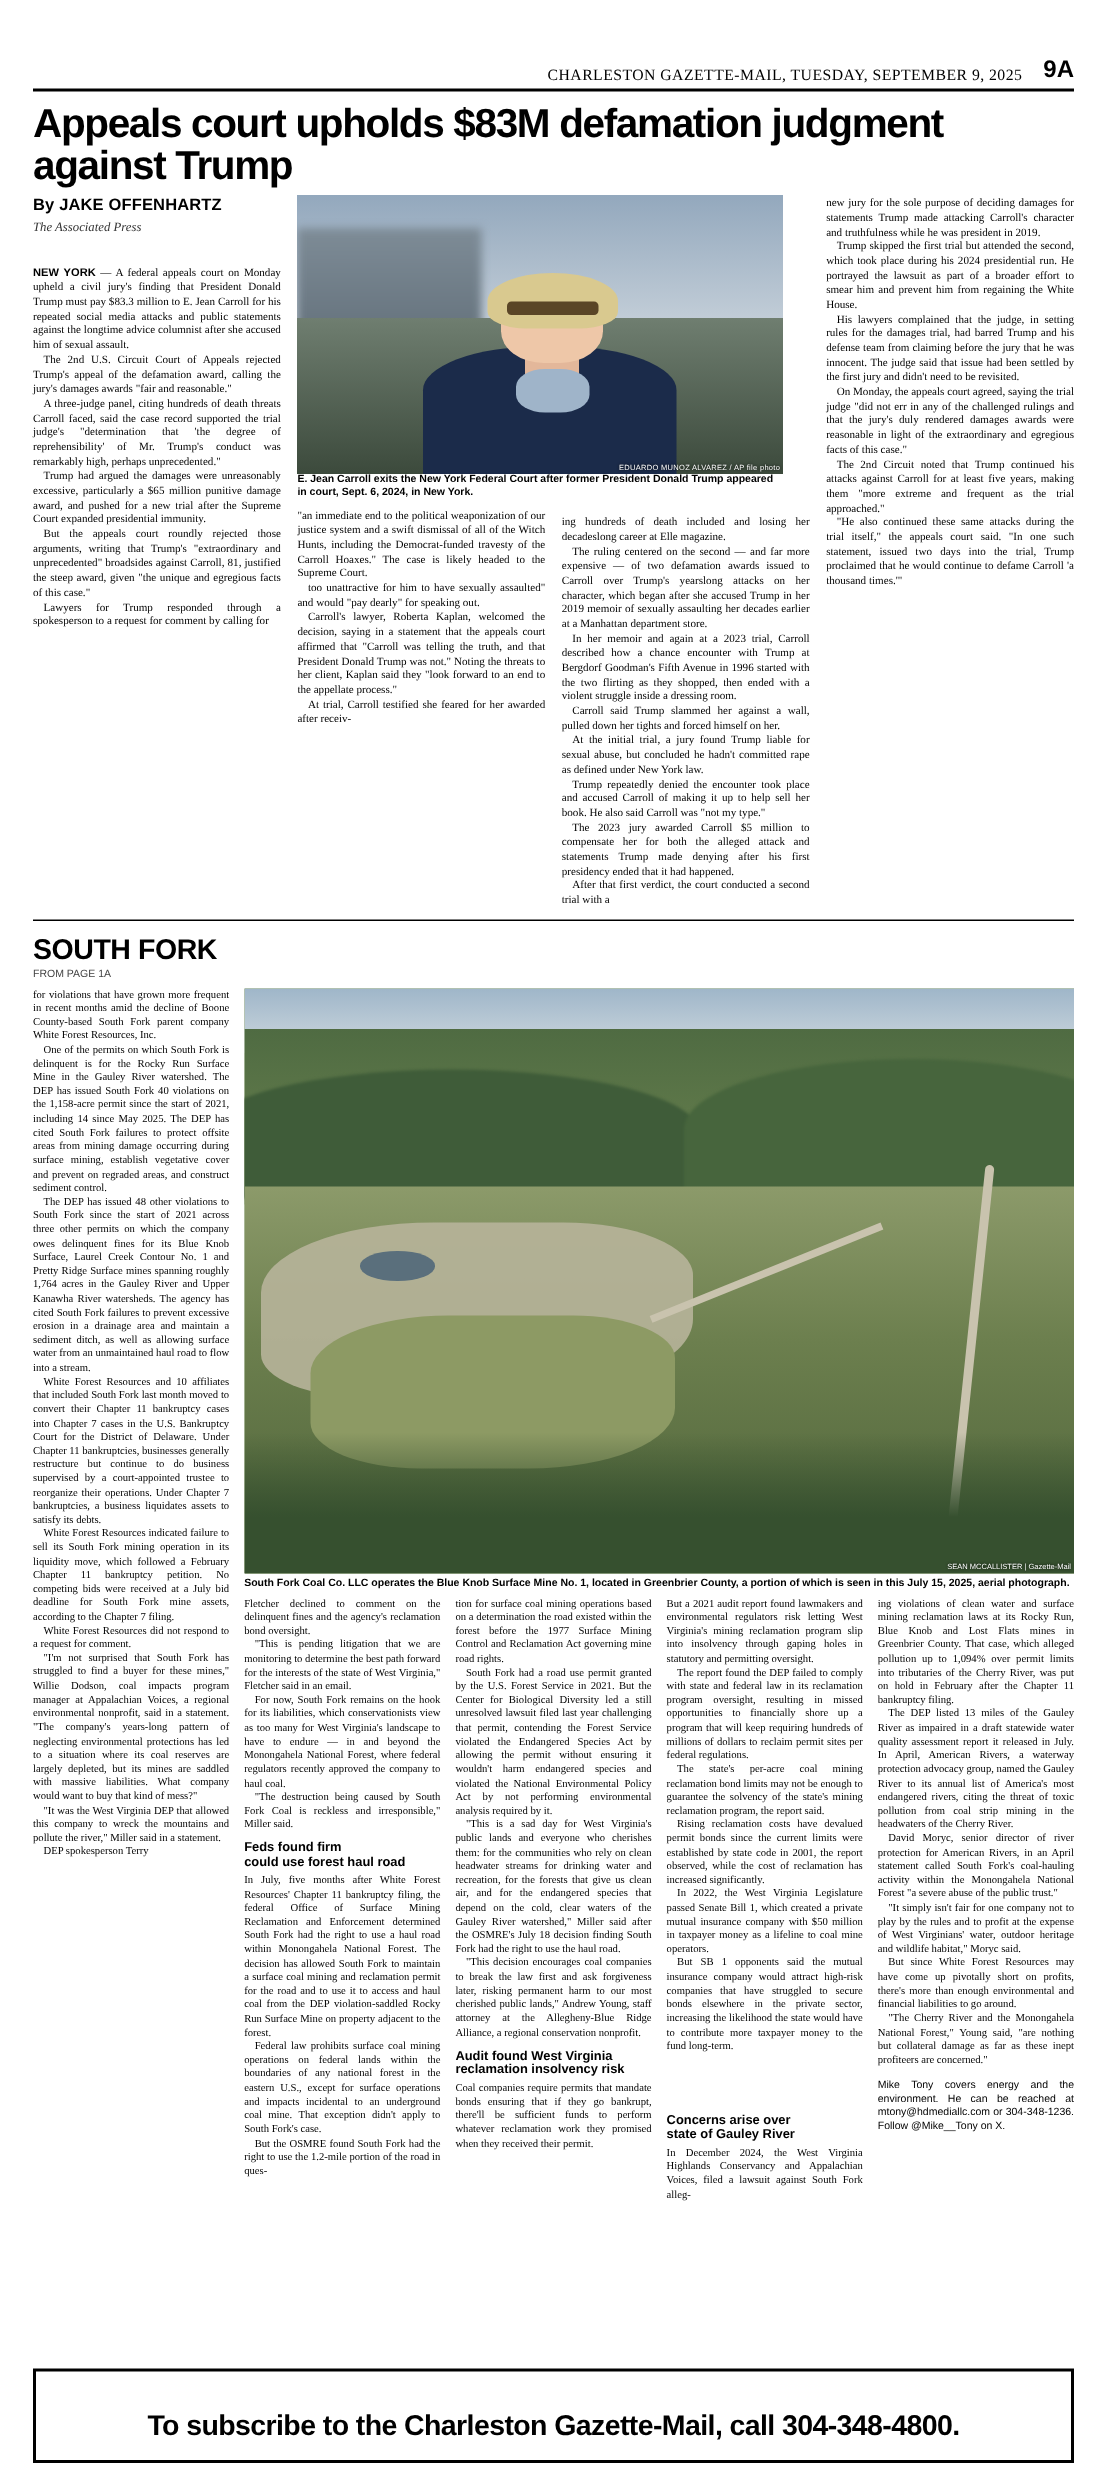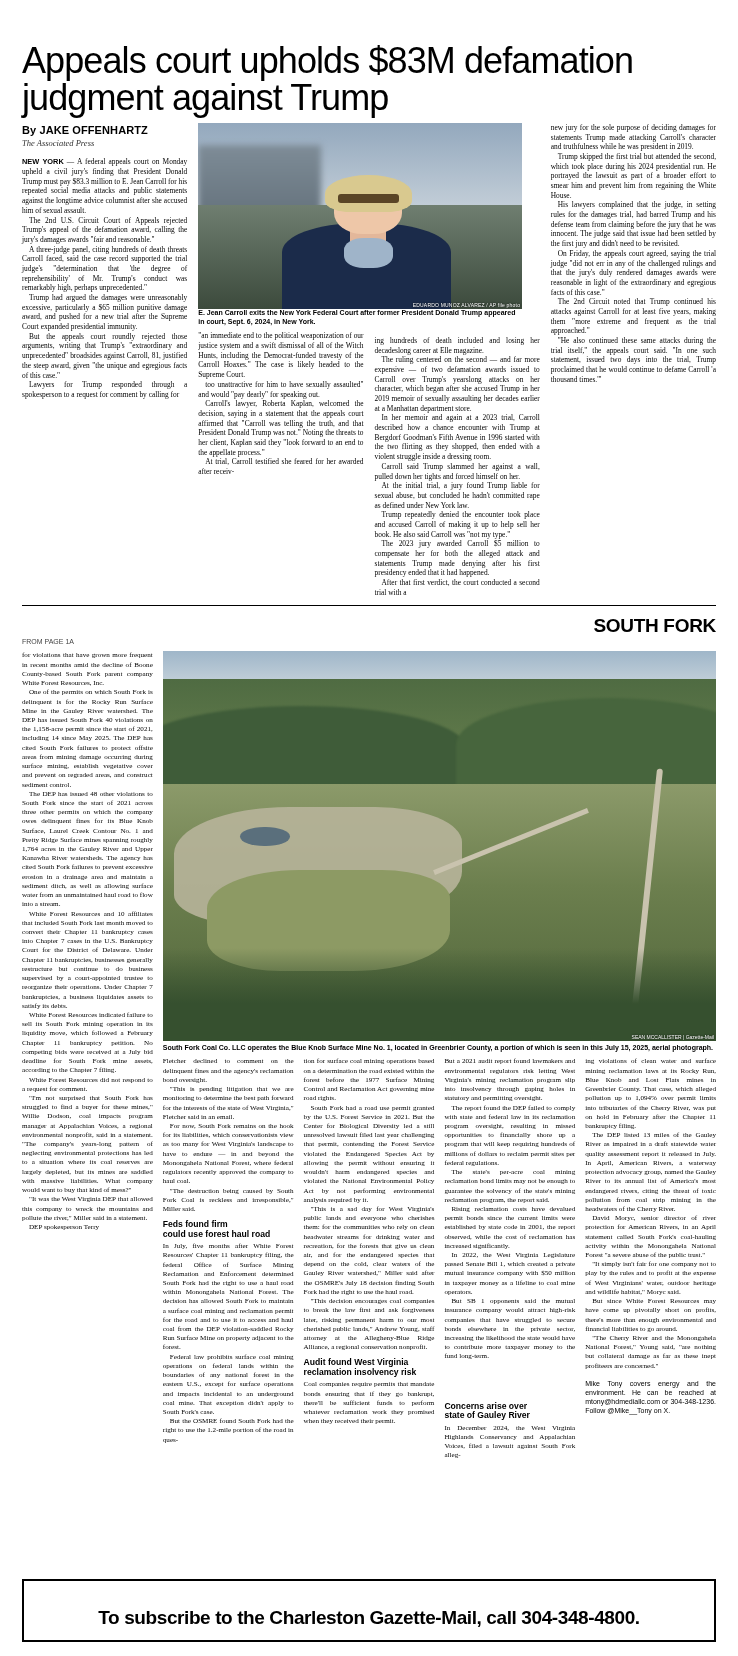--- a/index.html
+++ b/index.html
@@ -38,28 +38,28 @@
     margin-right: 14px;
   }
   .masthead-page {
     font-family: "Liberation Sans", sans-serif;
     font-weight: bold;
     font-size: 16px;
   }
   
   .headline {
     font-family: "Liberation Sans", sans-serif;
-    font-weight: normal;
-    font-size: 36px;
+    font-weight: bold;
+    font-size: 27px;
     line-height: 1.04;
     letter-spacing: -0.9px;
     margin: 4px 0 6px 0;
   }
   .byline-block {
-    margin-bottom: 8px;
+    margin-bottom: 20px;
   }
   .byline {
     font-family: "Liberation Sans", sans-serif;
     font-weight: bold;
     font-size: 11px;
     letter-spacing: 0.1px;
   }
   .byline-org {
     font-family: "Liberation Serif", serif;
     font-style: italic;
@@ -183,21 +183,20 @@
     line-height: 1.25;
     margin-bottom: 5px;
   }
   
   .sf-head {
     font-family: "Liberation Sans", sans-serif;
     font-weight: bold;
     font-size: 19px;
     letter-spacing: -0.3px;
     margin: 9px 0 1px 0;
-    text-align: right;
   }
   .sf-sub {
     font-family: "Liberation Sans", sans-serif;
     font-size: 7px;
     color: #444;
     margin-bottom: 6px;
   }
   .sf-grid {
     display: grid;
     grid-template-columns: 1fr 1fr 1fr 1fr 1fr;
@@ -312,20 +311,24 @@
     font-size: 19px;
     letter-spacing: -0.4px;
     margin-top: 17px;
   }
 </style>
 </head>
 <body>
 
 <div class="page">
 
+  <div class="masthead">
+    <div class="masthead-title">CHARLESTON GAZETTE-MAIL, TUESDAY, SEPTEMBER 9, 2025</div>
+    <div class="masthead-page">9A</div>
+  </div>
 
   <div class="headline">Appeals court upholds $83M defamation judgment against Trump</div>
 
   <div class="top-story">
 
     <div class="col">
       <div class="byline-block">
         <div class="byline">By JAKE OFFENHARTZ</div>
         <div class="byline-org">The Associated Press</div>
       </div>
@@ -373,21 +376,21 @@
         <p>Trump repeatedly denied the encounter took place and accused Carroll of making it up to help sell her book. He also said Carroll was "not my type."</p>
         <p>The 2023 jury awarded Carroll $5 million to compensate her for both the alleged attack and statements Trump made denying after his first presidency ended that it had happened.</p>
         <p>After that first verdict, the court conducted a second trial with a</p>
       </div>
     </div>
 
     <div class="col">
       <p class="first">new jury for the sole purpose of deciding damages for statements Trump made attacking Carroll's character and truthfulness while he was president in 2019.</p>
       <p>Trump skipped the first trial but attended the second, which took place during his 2024 presidential run. He portrayed the lawsuit as part of a broader effort to smear him and prevent him from regaining the White House.</p>
       <p>His lawyers complained that the judge, in setting rules for the damages trial, had barred Trump and his defense team from claiming before the jury that he was innocent. The judge said that issue had been settled by the first jury and didn't need to be revisited.</p>
-      <p>On Friday, the appeals court agreed, saying the trial judge "did not err in any of the challenged rulings and that the jury's duly rendered damages awards were reasonable in light of the extraordinary and egregious facts of this case."</p>
+      <p>On Monday, the appeals court agreed, saying the trial judge "did not err in any of the challenged rulings and that the jury's duly rendered damages awards were reasonable in light of the extraordinary and egregious facts of this case."</p>
       <p>The 2nd Circuit noted that Trump continued his attacks against Carroll for at least five years, making them "more extreme and frequent as the trial approached."</p>
       <p>"He also continued these same attacks during the trial itself," the appeals court said. "In one such statement, issued two days into the trial, Trump proclaimed that he would continue to defame Carroll 'a thousand times.'"</p>
     </div>
   </div>
 
   <div class="sf-head">SOUTH FORK</div>
   <div class="sf-sub">FROM PAGE 1A</div>
 
   <div class="sf-grid">
 

